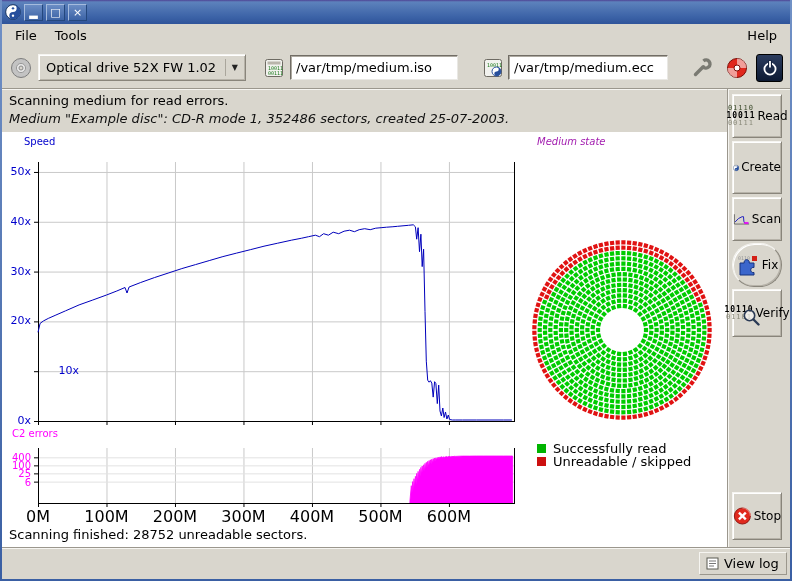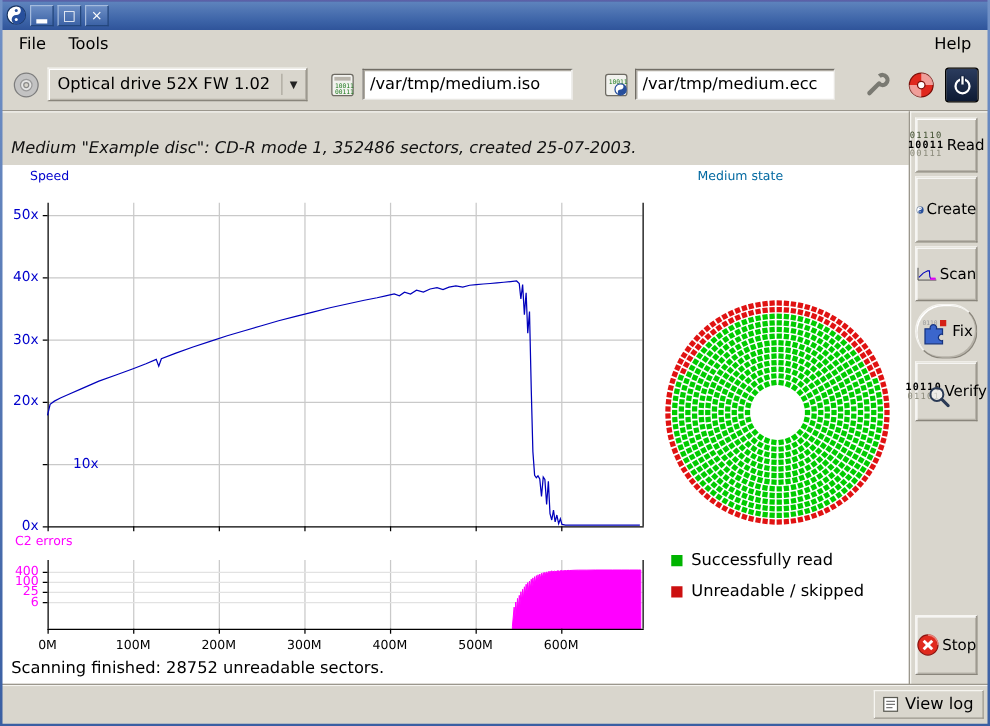--- a/index.html
+++ b/index.html
@@ -43,29 +43,29 @@
   .power-btn{background:linear-gradient(180deg,#2b3c5e,#0d1a33);border:1px solid #000;border-radius:3px;}
 
   
   .status1{position:absolute;left:9px;top:93px;font-size:13px;}
   .status2{position:absolute;left:9px;top:111px;font-size:13px;font-style:italic;color:#111;}
 
   
   .white-area{position:absolute;left:0;top:132px;width:727px;height:415px;background:#fff;}
   .chart-title{position:absolute;font-size:10px;z-index:5;}
   .title-speed{left:24px;top:136px;color:#0000cc;}
-  .title-medium{left:558px;top:136px;color:#0369a1;}
+  .title-medium{left:537px;top:136px;color:#a21caf;font-style:italic;}
   .title-c2{left:12px;top:428px;color:#ff00ff;}
   .finished{position:absolute;left:9px;top:527px;font-size:13px;z-index:5;}
 
   #labels-layer{position:absolute;inset:0;z-index:6;pointer-events:none;}
   .axis-label{position:absolute;height:14px;line-height:14px;}
   .ylab-speed{width:33px;text-align:right;padding-right:2px;color:#0000cc;font-size:11px;}
   .ylab-c2{width:33px;text-align:right;padding-right:2px;color:#ff00ff;font-size:10px;}
-  .xlab{width:48px;text-align:center;color:#000;font-size:10px;}
+  .xlab{width:48px;text-align:center;color:#000;font-size:16px;}
 
   #speed-svg{position:absolute;left:34px;top:162px;z-index:4;}
   #c2-svg{position:absolute;left:34px;top:448px;z-index:4;}
   #disc-svg{position:absolute;left:527px;top:235px;z-index:4;}
 
   .legend-row{position:absolute;left:537px;display:flex;align-items:center;gap:7px;z-index:5;}
   .legend-swatch{width:9px;height:9px;display:inline-block;}
   .legend-label{font-size:13px;}
 
   
@@ -170,20 +170,21 @@
   <div class="tool power-btn" style="left:756px;top:54px;width:27px;height:28px;">
     <svg width="18" height="18" viewBox="0 0 18 18">
       <circle cx="9" cy="10" r="5.6" fill="none" stroke="#fff" stroke-width="1.8"></circle>
       <line x1="9" y1="1.5" x2="9" y2="8" stroke="#13213c" stroke-width="4"></line>
       <line x1="9" y1="2" x2="9" y2="8.5" stroke="#fff" stroke-width="1.8"></line>
     </svg>
   </div>
 
   <div class="hsep" style="top:88px;"></div>
 
+  <div class="status1">Scanning medium for read errors.</div>
   <div class="status2">Medium "Example disc": CD-R mode 1, 352486 sectors, created 25-07-2003.</div>
 
   <div class="white-area"></div>
   <div class="vsep" style="left:727px;top:89px;height:460px;"></div>
 
   <div class="chart-title title-speed">Speed</div>
   <div class="chart-title title-medium">Medium state</div>
   <div class="chart-title title-c2">C2 errors</div>
 
   <svg id="speed-svg" width="482" height="266">
@@ -1043,21 +1044,21 @@
       <rect x="-2.1" y="-2.1" width="4.2" height="4.2" fill="#e01212" transform="translate(179.7 72.6) rotate(345.2)"></rect>
       <rect x="-2.1" y="-2.1" width="4.2" height="4.2" fill="#e01212" transform="translate(181.0 78.1) rotate(348.9)"></rect>
       <rect x="-2.1" y="-2.1" width="4.2" height="4.2" fill="#e01212" transform="translate(181.9 83.7) rotate(352.6)"></rect>
       <rect x="-2.1" y="-2.1" width="4.2" height="4.2" fill="#e01212" transform="translate(182.4 89.3) rotate(356.3)"></rect>
     </svg>
 
   <div class="legend-row" style="top:441px;">
     <span class="legend-swatch" id="legend-swatch-0" style="background: rgb(0, 180, 0);"></span>
     <span class="legend-label">Successfully read</span>
   </div>
-  <div class="legend-row" style="top:466px;">
+  <div class="legend-row" style="top:454px;">
     <span class="legend-swatch" id="legend-swatch-1" style="background: rgb(204, 16, 16);"></span>
     <span class="legend-label">Unreadable / skipped</span>
   </div>
 
   <div class="finished">Scanning finished: 28752 unreadable sectors.</div>
 
   <div id="labels-layer">
       <div class="axis-label ylab-speed" style="left: 0px; top: 414px;">0x</div>
       <div class="axis-label ylab-speed" style="left: 0px; top: 364.192px; margin-left: 48px;">10x</div>
       <div class="axis-label ylab-speed" style="left: 0px; top: 314.385px;">20x</div>

